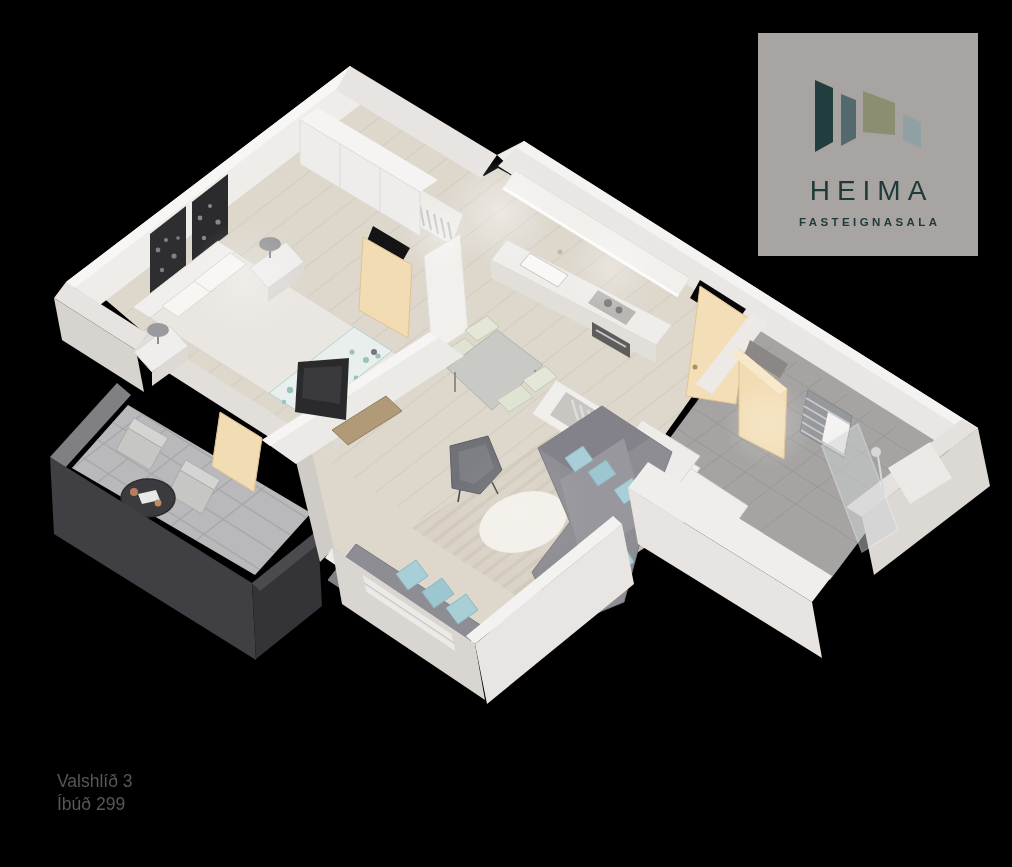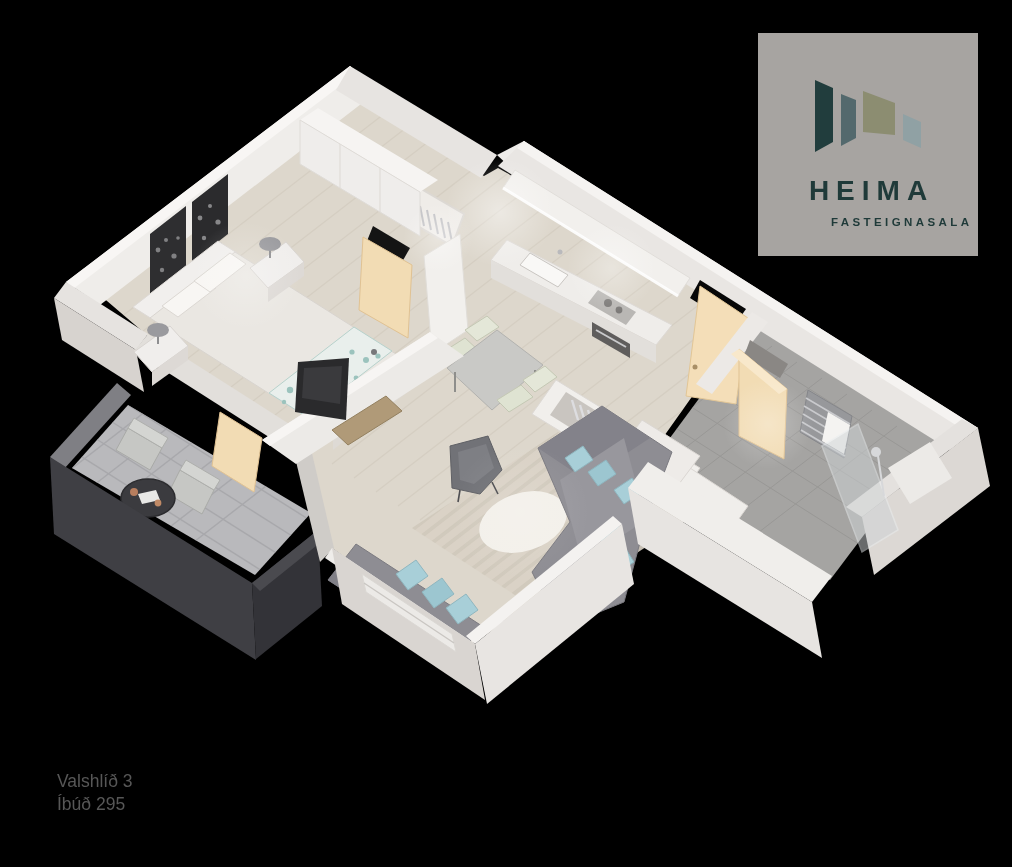--- a/index.html
+++ b/index.html
@@ -3,23 +3,23 @@
 <meta charset="utf-8">
 <style>
   html,body{margin:0;padding:0;background:#000;}
   .stage{position:relative;width:1012px;height:867px;background:#000;overflow:hidden;
          font-family:"Liberation Sans", sans-serif;}
   .plan-svg{position:absolute;left:0;top:0;}
   
   .logo-card{position:absolute;left:758px;top:33px;width:220px;height:223px;background:#a7a4a1;}
   .logo-mark{position:absolute;left:0px;top:0px;}
   .logo-brand{position:absolute;left:0;top:142px;width:220px;text-align:center;
-    color:#1f3a39;font-size:28px;font-weight:bold;letter-spacing:7px;text-indent:7px;}
+    color:#1f3a39;font-size:28px;font-weight:normal;letter-spacing:7px;text-indent:7px;}
   .logo-tagline{position:absolute;left:0;top:183px;width:220px;text-align:center;
-    color:#1f3a39;font-size:11.5px;font-weight:bold;letter-spacing:3.4px;text-indent:3.4px;margin-left:32px;}
+    color:#1f3a39;font-size:11.5px;font-weight:bold;letter-spacing:3.4px;text-indent:3.4px;}
   
   .caption{position:absolute;left:57px;top:770px;color:#575757;font-size:17.5px;line-height:23px;}
 </style>
 </head>
 <body>
 
 <div class="stage">
 
 <svg class="plan-svg" width="1012" height="867" viewBox="0 0 1012 867">
   <defs>
@@ -385,16 +385,16 @@
     <polygon points="83,61 98,67 98,105 83,113" fill="#53696d"></polygon>
     <polygon points="105,58 137,70 137,102 105,99" fill="#8c8d71"></polygon>
     <polygon points="145,81 163,89 163,115 145,107" fill="#90a1a4"></polygon>
   </svg>
   <div class="logo-brand">HEIMA</div>
   <div class="logo-tagline">FASTEIGNASALA</div>
 </div>
 
 <div class="caption">
   <div>Valshlíð 3</div>
-  <div>Íbúð 295</div>
+  <div>Íbúð 299</div>
 </div>
 
 </div>
 
 </body></html>

